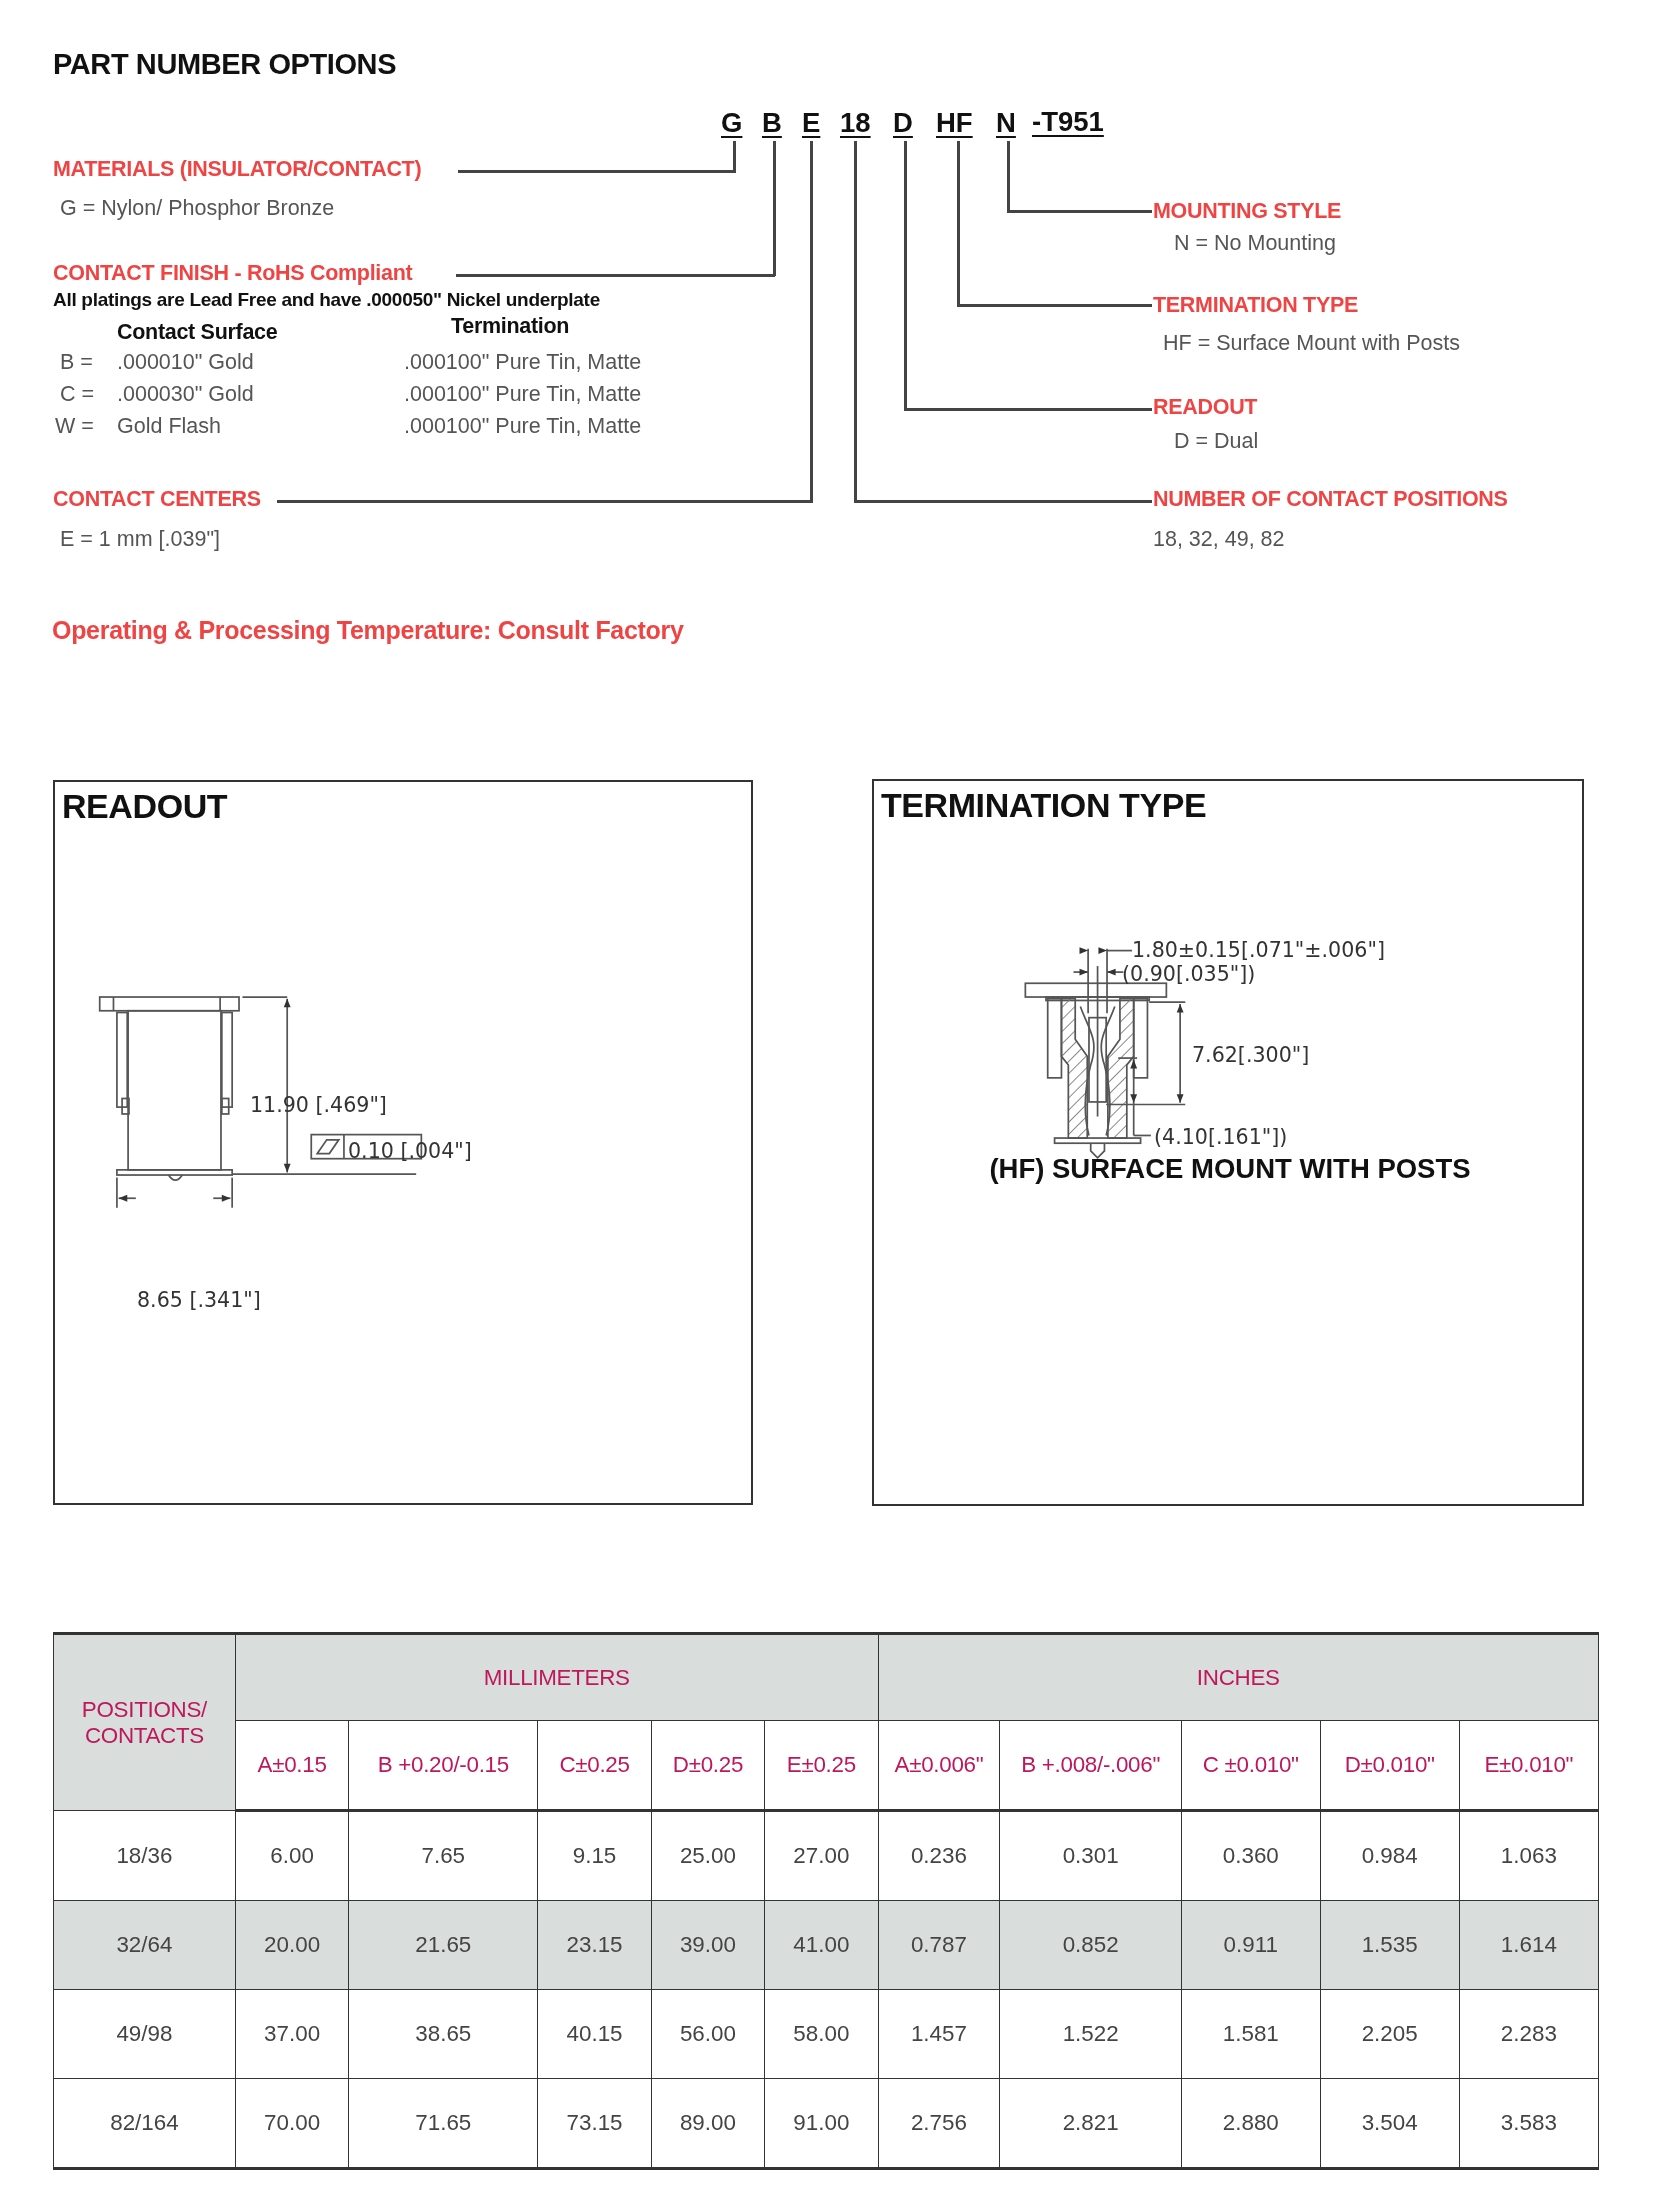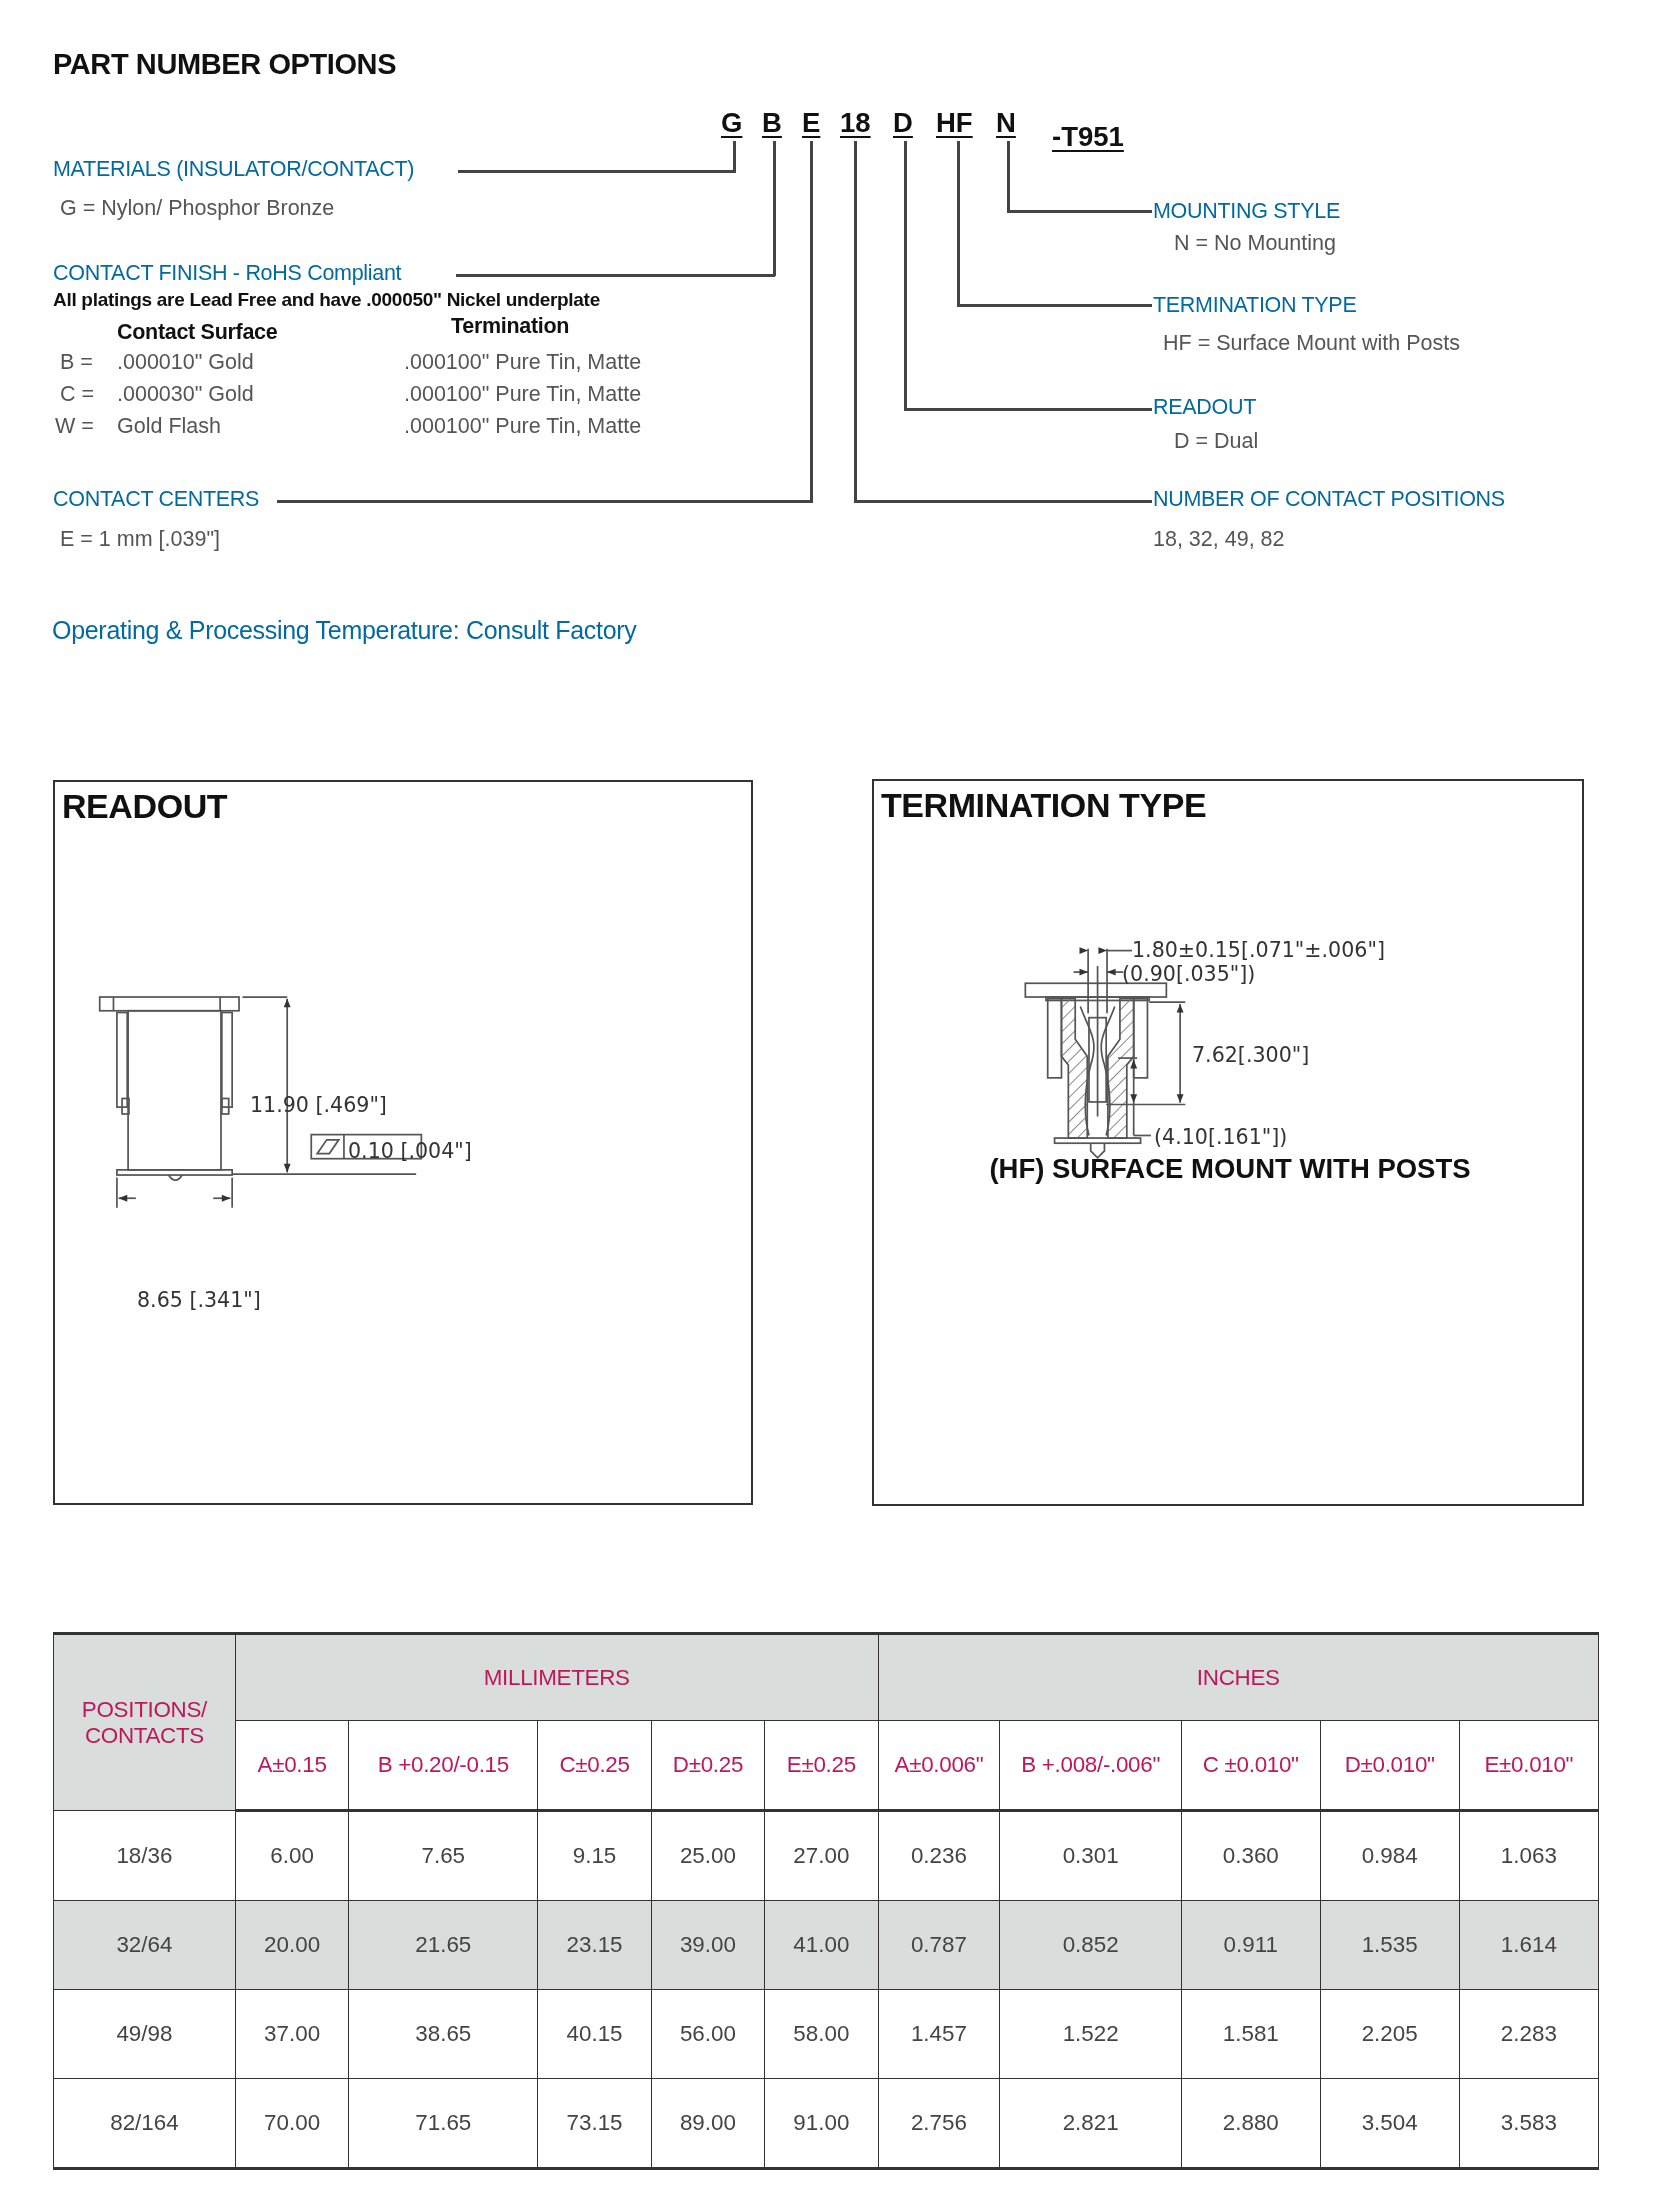--- a/index.html
+++ b/index.html
@@ -1,20 +1,20 @@
 <!DOCTYPE html>
 <html style="font-size:13.8px"><head>
 <meta charset="utf-8">
 <style>
   html, body { margin:0; padding:0; background:#ffffff; }
   body { width:1667px; height:2203px; position:relative; overflow:hidden;
          font-family:"Liberation Sans", "DejaVu Sans", sans-serif; color:#1a1a1a; }
   .abs { position:absolute; }
   .h1 { font-size:29px; font-weight:bold; letter-spacing:-0.4px; color:#111; }
-  .lbl { font-size:21.5px; font-weight:normal; color:#0369a1; letter-spacing:-0.3px; white-space:nowrap; }
+  .lbl { font-size:21.5px; font-weight:bold; color:#ef4444; letter-spacing:-0.3px; white-space:nowrap; }
   .val { font-size:21.5px; color:#555; white-space:nowrap; }
   .sub { font-size:19px; font-weight:bold; color:#111; white-space:nowrap; letter-spacing:-0.3px; }
   .pn  { font-size:27.5px; font-weight:bold; color:#111; text-decoration:underline; text-underline-offset:4.3px; }
   .line { position:absolute; background:#444; }
   .box { position:absolute; border:2.6px solid #333; box-sizing:border-box; }
   .box-title { position:absolute; left:6.9px; top:5.2px; font-size:34px; font-weight:bold; color:#111; letter-spacing:-0.4px; }
   .dim { font-family:"DejaVu Sans", sans-serif; font-size:20.6px; color:#333; white-space:nowrap; }
   table.spec { position:absolute; left:53px; top:1632px; width:1546px; border-collapse:collapse;
                border-top:3.4px solid #333; border-bottom:3.4px solid #333; }
   table.spec td, table.spec th { border:1.7px solid #333; text-align:center; font-size:22.4px; }
@@ -31,21 +31,21 @@
 <div class="abs h1" style="left:53px;top:48px;">PART NUMBER OPTIONS</div>
 
 <div>
   <span class="abs pn" style="left:721px;top:107px;">G</span>
   <span class="abs pn" style="left:762px;top:107px;">B</span>
   <span class="abs pn" style="left:802px;top:107px;">E</span>
   <span class="abs pn" style="left:840px;top:107px;">18</span>
   <span class="abs pn" style="left:893px;top:107px;">D</span>
   <span class="abs pn" style="left:936px;top:107px;">HF</span>
   <span class="abs pn" style="left:996px;top:107px;">N</span>
-  <span class="abs pn" style="left:1032px;top:121px;margin-left:20px;">-T951</span>
+  <span class="abs pn" style="left:1032px;top:106px;">-T951</span>
 </div>
 
 <div>
 
   <div class="line" style="left:733px;top:141px;width:2.6px;height:31px;"></div>
   <div class="line" style="left:458px;top:170px;width:278px;height:2.6px;"></div>
 
   <div class="line" style="left:773px;top:141px;width:2.6px;height:135px;"></div>
   <div class="line" style="left:456px;top:274px;width:319px;height:2.6px;"></div>
 

